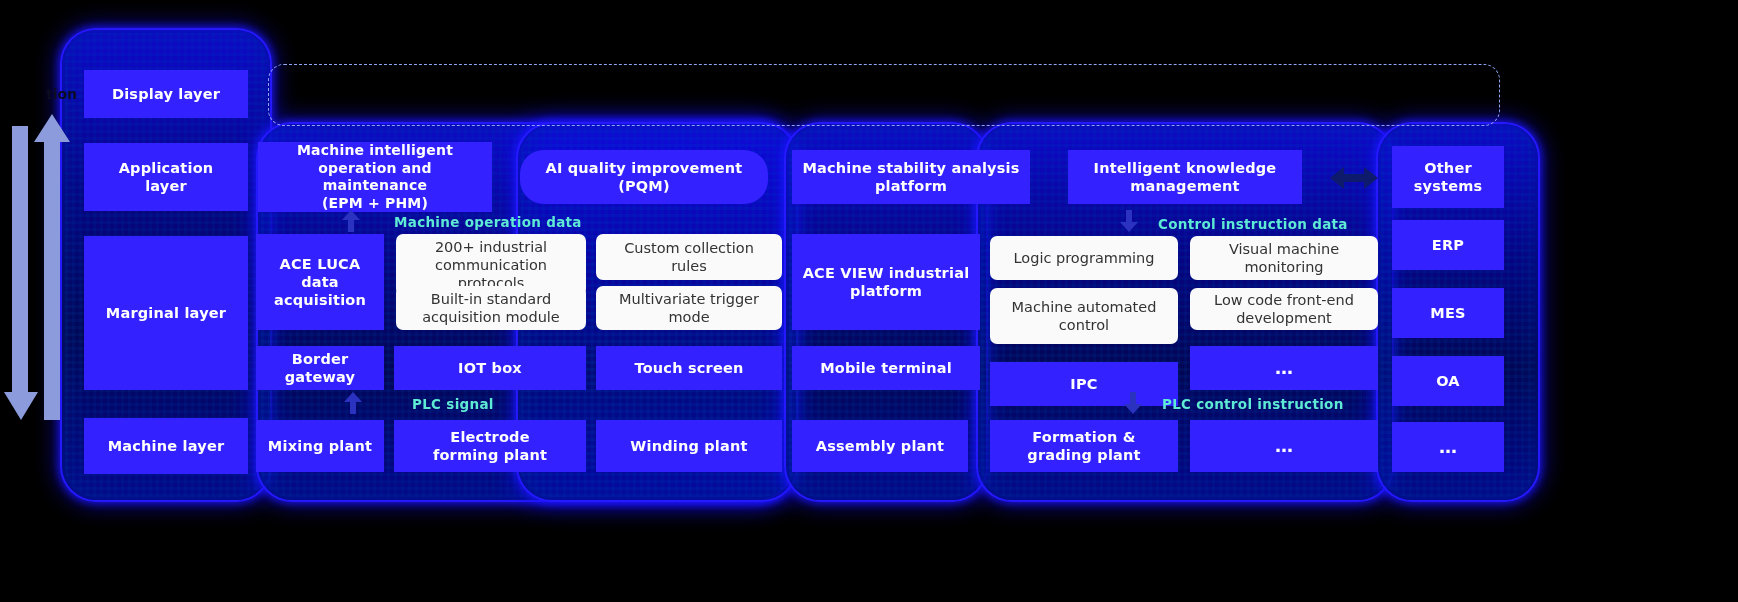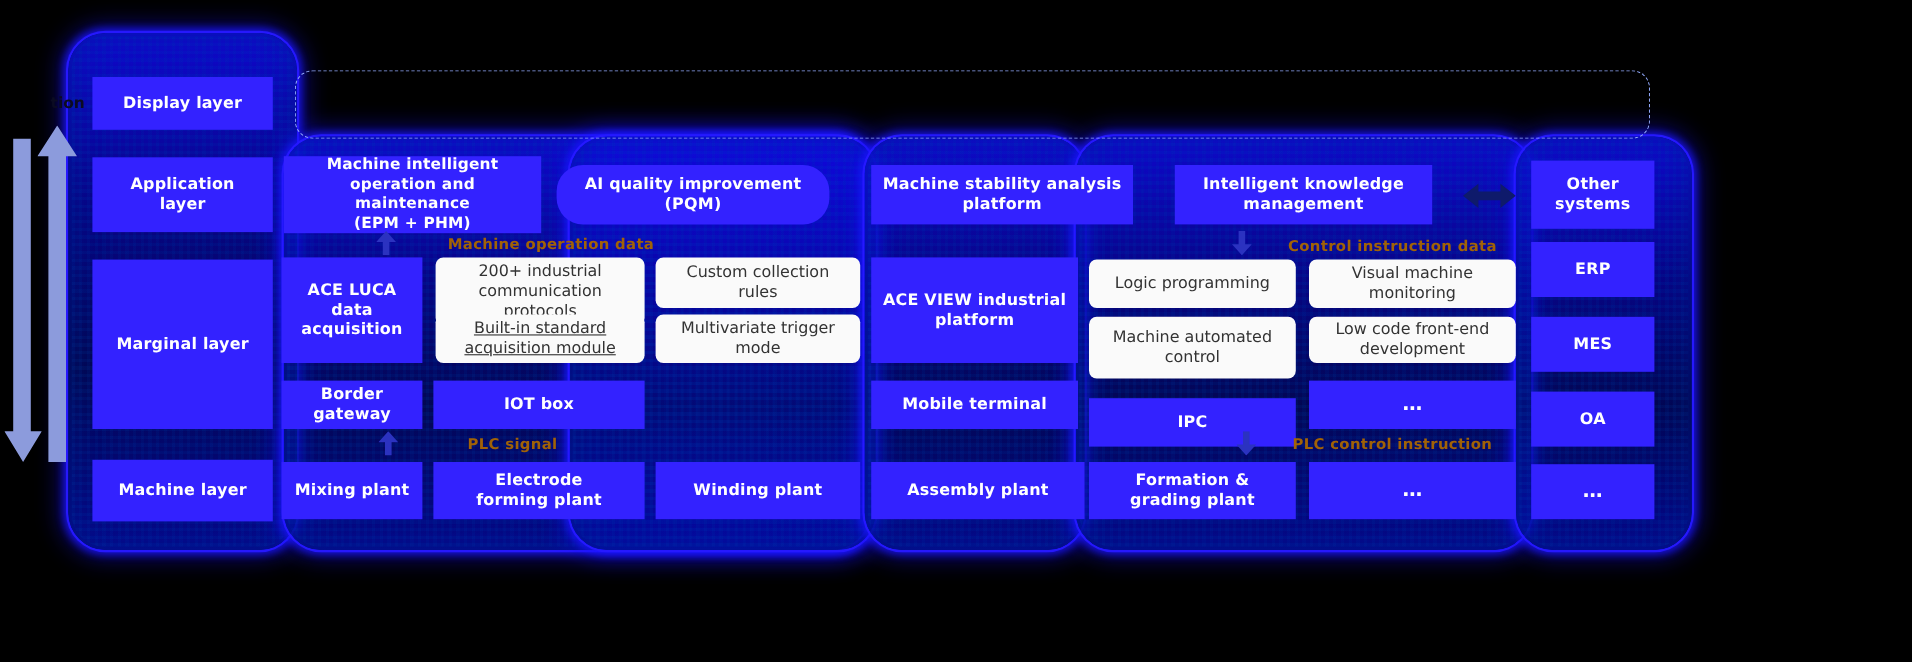--- a/index.html
+++ b/index.html
@@ -72,26 +72,25 @@
   .dashed-region {
     position: absolute;
     border: 1.6px dashed #8fa6f7;
     border-radius: 16px;
     background: transparent;
   }
 
   
   .flow-label {
     position: absolute;
-    color: #a16207;
+    color: #5eead4;
     font-size: 13.5px;
     font-weight: bold;
     letter-spacing: 0.3px;
     white-space: nowrap;
-    margin-left: 13px;
   }
 
   
   .side-arrow { position: absolute; }
 
   
   .dbl-arrow { position: absolute; }
 
   
   .mini-arrow { position: absolute; }
@@ -130,21 +129,21 @@
 layer</div>
 
   <div class="box blue-box" style="left:84px; top:236px; width:164px; height:154px; white-space:pre-line;">Marginal layer</div>
 
   <div class="box blue-box" style="left:84px; top:418px; width:164px; height:56px; white-space:pre-line;">Machine layer</div>
 
   <div class="box blue-box" style="left:258px; top:142px; width:234px; height:70px; white-space:pre-line; font-size:14px;">Machine intelligent
 operation and maintenance
 (EPM + PHM)</div>
 
-  <div class="box blue-box" style="left:506px; top:150px; width:248px; height:54px; white-space:pre-line;border-radius:24px;">AI quality improvement
+  <div class="box blue-box" style="left:520px; top:150px; width:248px; height:54px; white-space:pre-line;border-radius:24px;">AI quality improvement
 (PQM)</div>
 
   <div class="box blue-box" style="left:792px; top:150px; width:238px; height:54px; white-space:pre-line;">Machine stability analysis
 platform</div>
 
   <div class="box blue-box" style="left:1068px; top:150px; width:234px; height:54px; white-space:pre-line;">Intelligent knowledge
 management</div>
 
   <svg class="dbl-arrow" style="left:1330px; top:165px;" width="48" height="26" viewBox="0 0 48 26">
     <polygon points="0,13 14,2 14,9 34,9 34,2 48,13 34,24 34,17 14,17 14,24" fill="#0e1a6b"></polygon>
@@ -160,57 +159,58 @@
     <polygon points="9,22 18,12 12,12 12,0 6,0 6,12 0,12" fill="#2b32c0"></polygon>
   </svg>
 
   <div class="box blue-box" style="left:256px; top:234px; width:128px; height:96px; white-space:pre-line;">ACE LUCA data
 acquisition</div>
 
   <div class="box white-box" style="left:396px; top:234px; width:190px; height:62px; white-space:pre-line;">200+ industrial
 communication protocols</div>
   <div class="box white-box" style="left:596px; top:234px; width:186px; height:46px; white-space:pre-line;">Custom collection
 rules</div>
-  <div class="box white-box" style="left:396px; top:286px; width:190px; height:44px; white-space:pre-line;text-decoration:underline;">Built-in standard
+  <div class="box white-box" style="left:396px; top:286px; width:190px; height:44px; white-space:pre-line;">Built-in standard
 acquisition module</div>
   <div class="box white-box" style="left:596px; top:286px; width:186px; height:44px; white-space:pre-line;">Multivariate trigger
 mode</div>
 
   <div class="box blue-box" style="left:792px; top:234px; width:188px; height:96px; white-space:pre-line;">ACE VIEW industrial
 platform</div>
 
   <div class="box white-box" style="left:990px; top:236px; width:188px; height:44px; white-space:pre-line;">Logic programming</div>
   <div class="box white-box" style="left:1190px; top:236px; width:188px; height:44px; white-space:pre-line;">Visual machine
 monitoring</div>
   <div class="box white-box" style="left:990px; top:288px; width:188px; height:56px; white-space:pre-line;">Machine automated
 control</div>
   <div class="box white-box" style="left:1190px; top:288px; width:188px; height:42px; white-space:pre-line;">Low code front-end
 development</div>
 
   <div class="box blue-box" style="left:256px; top:346px; width:128px; height:44px;">Border gateway</div>
   <div class="box blue-box" style="left:394px; top:346px; width:192px; height:44px;">IOT box</div>
+  <div class="box blue-box" style="left:596px; top:346px; width:186px; height:44px;">Touch screen</div>
   <div class="box blue-box" style="left:792px; top:346px; width:188px; height:44px;">Mobile terminal</div>
   <div class="box blue-box" style="left:990px; top:346px; width:188px; height:44px;margin-top:16px;">IPC</div>
   <div class="box blue-box" style="left:1190px; top:346px; width:188px; height:44px; font-size:18px;">…</div>
 
   <div class="flow-label" style="left:412px; top:396px;">PLC signal</div>
   <div class="flow-label" style="left:1162px; top:396px;">PLC control instruction</div>
 
   <svg class="mini-arrow" style="left:344px; top:392px;" width="18" height="22" viewBox="0 0 18 22">
     <polygon points="9,0 18,10 12,10 12,22 6,22 6,10 0,10" fill="#2b32c0"></polygon>
   </svg>
   <svg class="mini-arrow" style="left:1124px; top:392px;" width="18" height="22" viewBox="0 0 18 22">
     <polygon points="9,22 18,12 12,12 12,0 6,0 6,12 0,12" fill="#2b32c0"></polygon>
   </svg>
 
   <div class="box blue-box" style="left:256px; top:420px; width:128px; height:52px; white-space:pre-line;">Mixing plant</div>
   <div class="box blue-box" style="left:394px; top:420px; width:192px; height:52px; white-space:pre-line;">Electrode
 forming plant</div>
   <div class="box blue-box" style="left:596px; top:420px; width:186px; height:52px; white-space:pre-line;">Winding plant</div>
-  <div class="box blue-box" style="left:792px; top:420px; width:194px; height:52px; white-space:pre-line;">Assembly plant</div>
+  <div class="box blue-box" style="left:792px; top:420px; width:176px; height:52px; white-space:pre-line;">Assembly plant</div>
   <div class="box blue-box" style="left:990px; top:420px; width:188px; height:52px; white-space:pre-line;">Formation &amp;
 grading plant</div>
   <div class="box blue-box" style="left:1190px; top:420px; width:188px; height:52px; font-size:18px;">…</div>
 
   <div class="box blue-box" style="left:1392px; top:146px; width:112px; height:62px; white-space:pre-line;">Other
 systems</div>
   <div class="box blue-box" style="left:1392px; top:220px; width:112px; height:50px;">ERP</div>
   <div class="box blue-box" style="left:1392px; top:288px; width:112px; height:50px;">MES</div>
   <div class="box blue-box" style="left:1392px; top:356px; width:112px; height:50px;">OA</div>
   <div class="box blue-box" style="left:1392px; top:422px; width:112px; height:50px; font-size:18px;">…</div>

